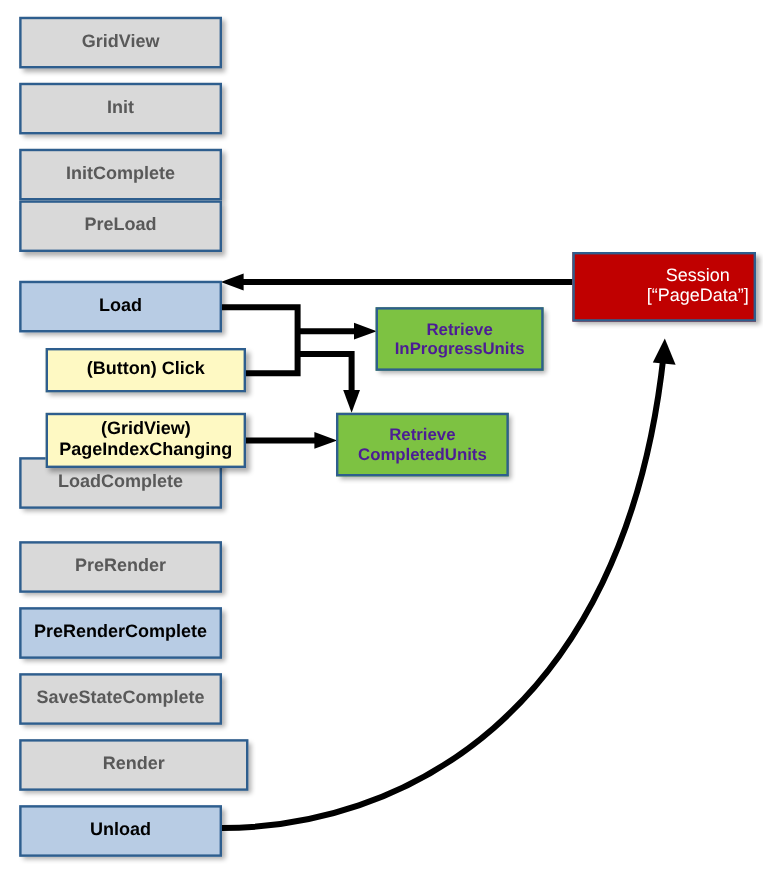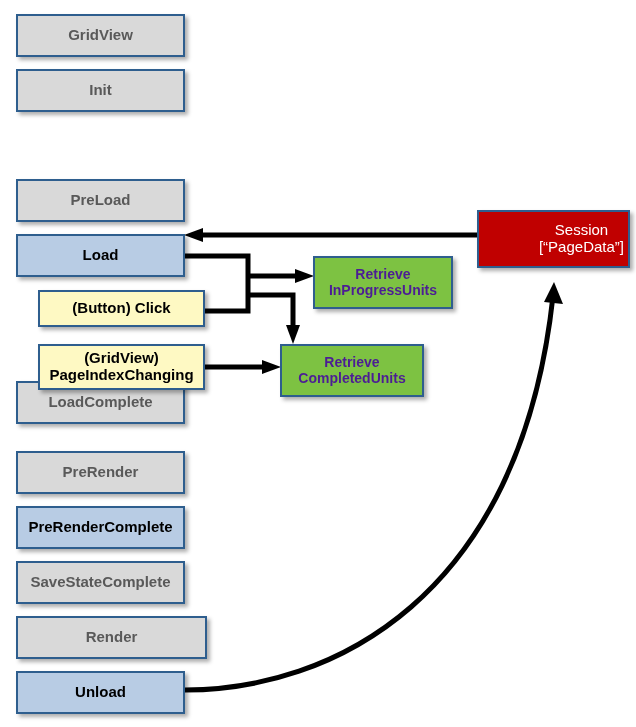--- a/index.html
+++ b/index.html
@@ -121,22 +121,25 @@
   </svg>
 
   <div class="node lifecycle-inactive" style="left:16px; top:14px; width:169px; height:43px;">
     <span class="label">GridView</span>
   </div>
 
   <div class="node lifecycle-inactive" style="left:16px; top:69px; width:169px; height:43px;">
     <span class="label">Init</span>
   </div>
 
+  <div class="node lifecycle-inactive" style="left:16px; top:124px; width:169px; height:43px;">
+    <span class="label">InitComplete</span>
+  </div>
 
-  <div class="node lifecycle-inactive" style="left:16px; top:179px; width:169px; height:43px;">
+  <div class="node lifecycle-inactive" style="left:16px; top:167px; width:169px; height:43px;">
     <span class="label">PreLoad</span>
   </div>
 
   <div class="node lifecycle-active" style="left:16px; top:234px; width:169px; height:43px;">
     <span class="label">Load</span>
   </div>
 
   <div class="node lifecycle-inactive" style="left:16px; top:381px; width:169px; height:43px;align-items:center;">
     <span class="label">LoadComplete</span>
   </div>

